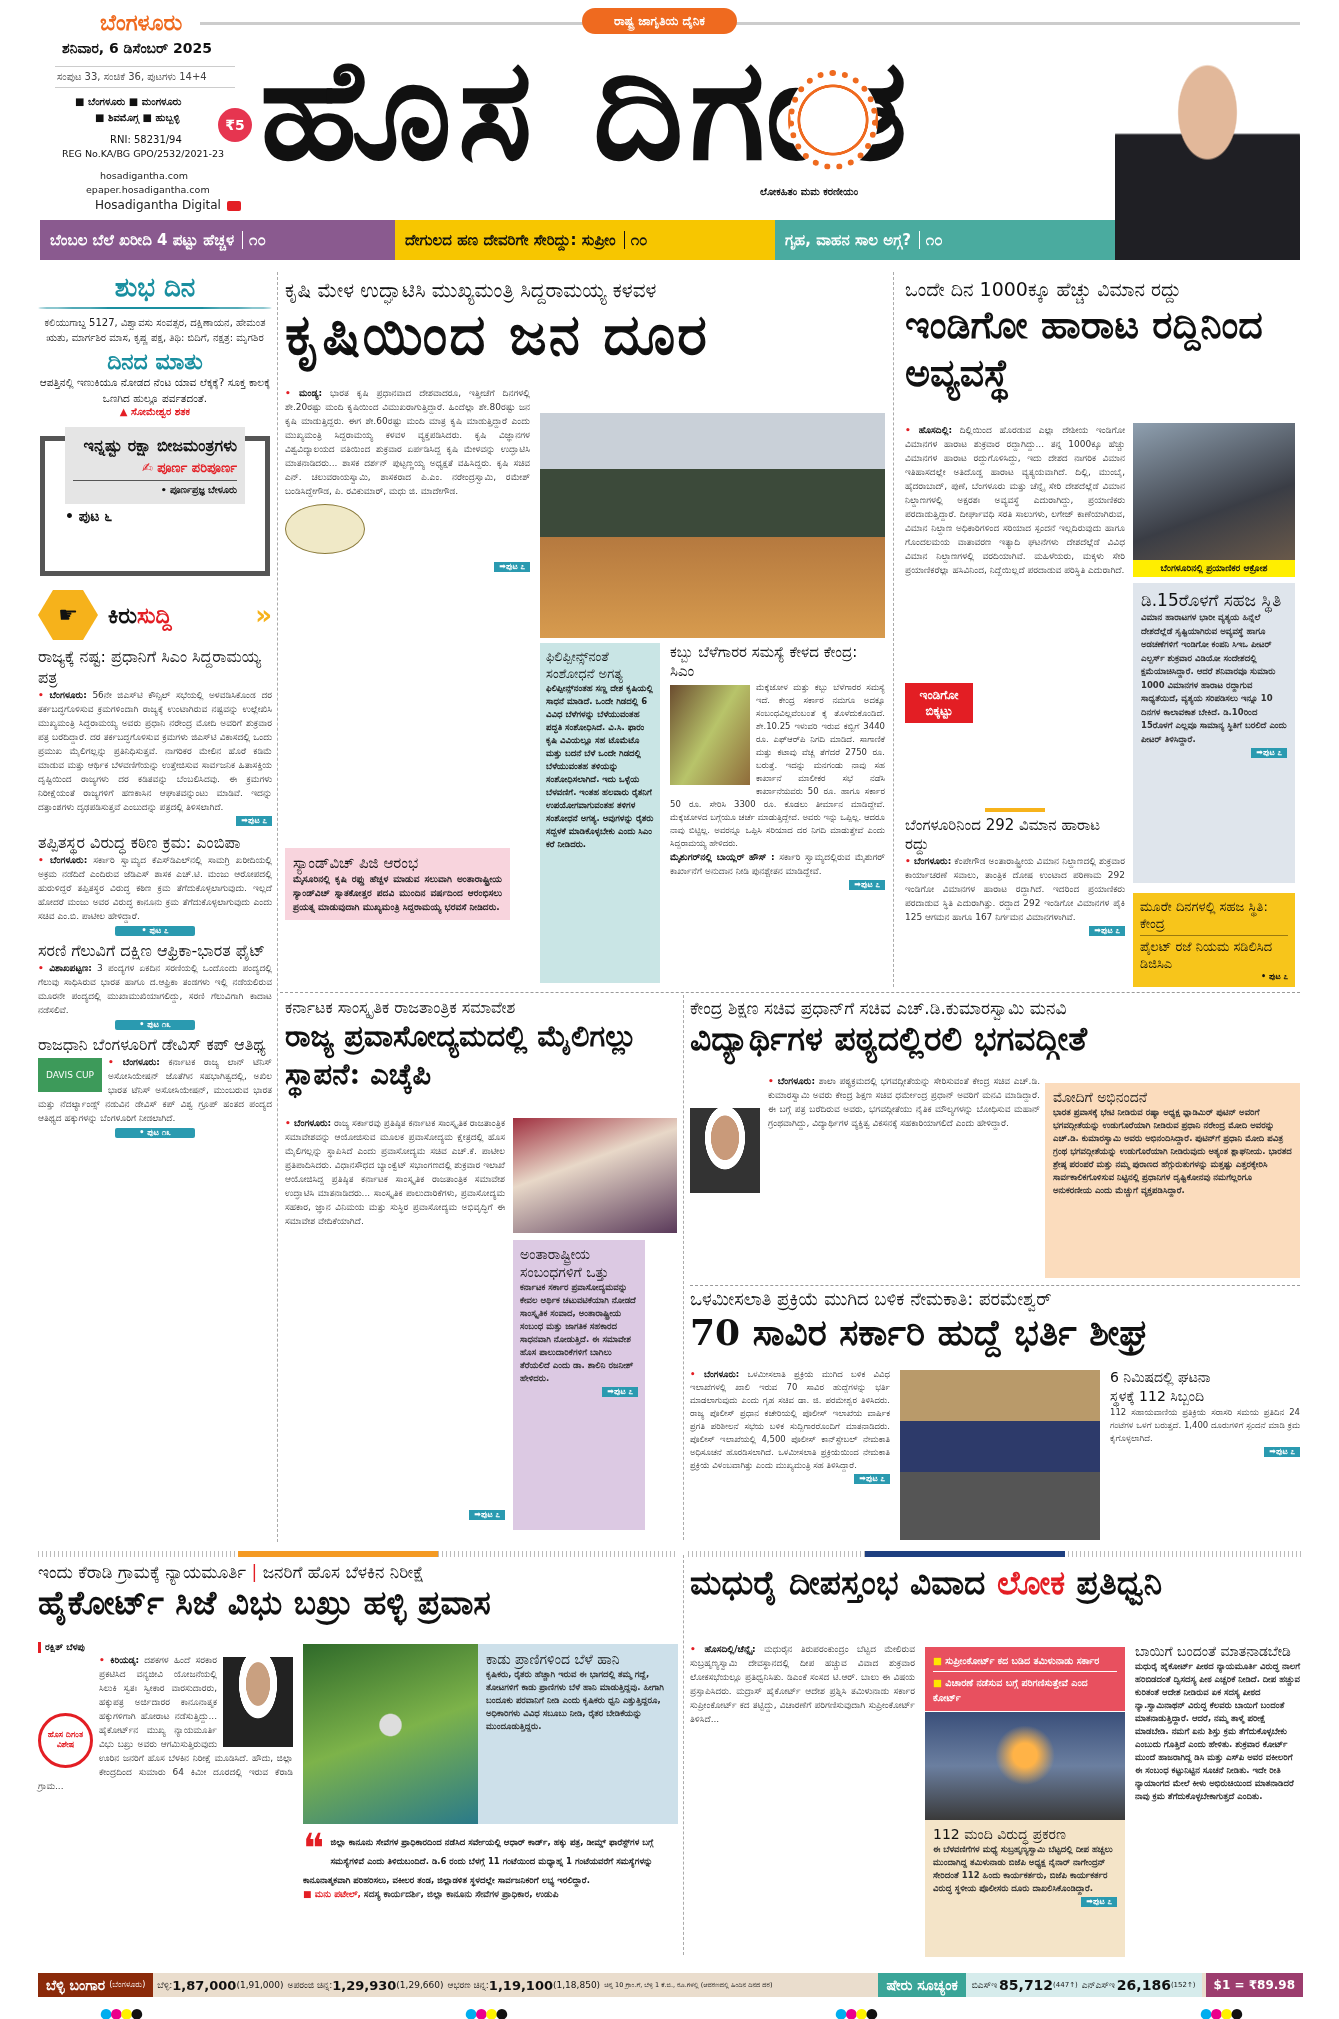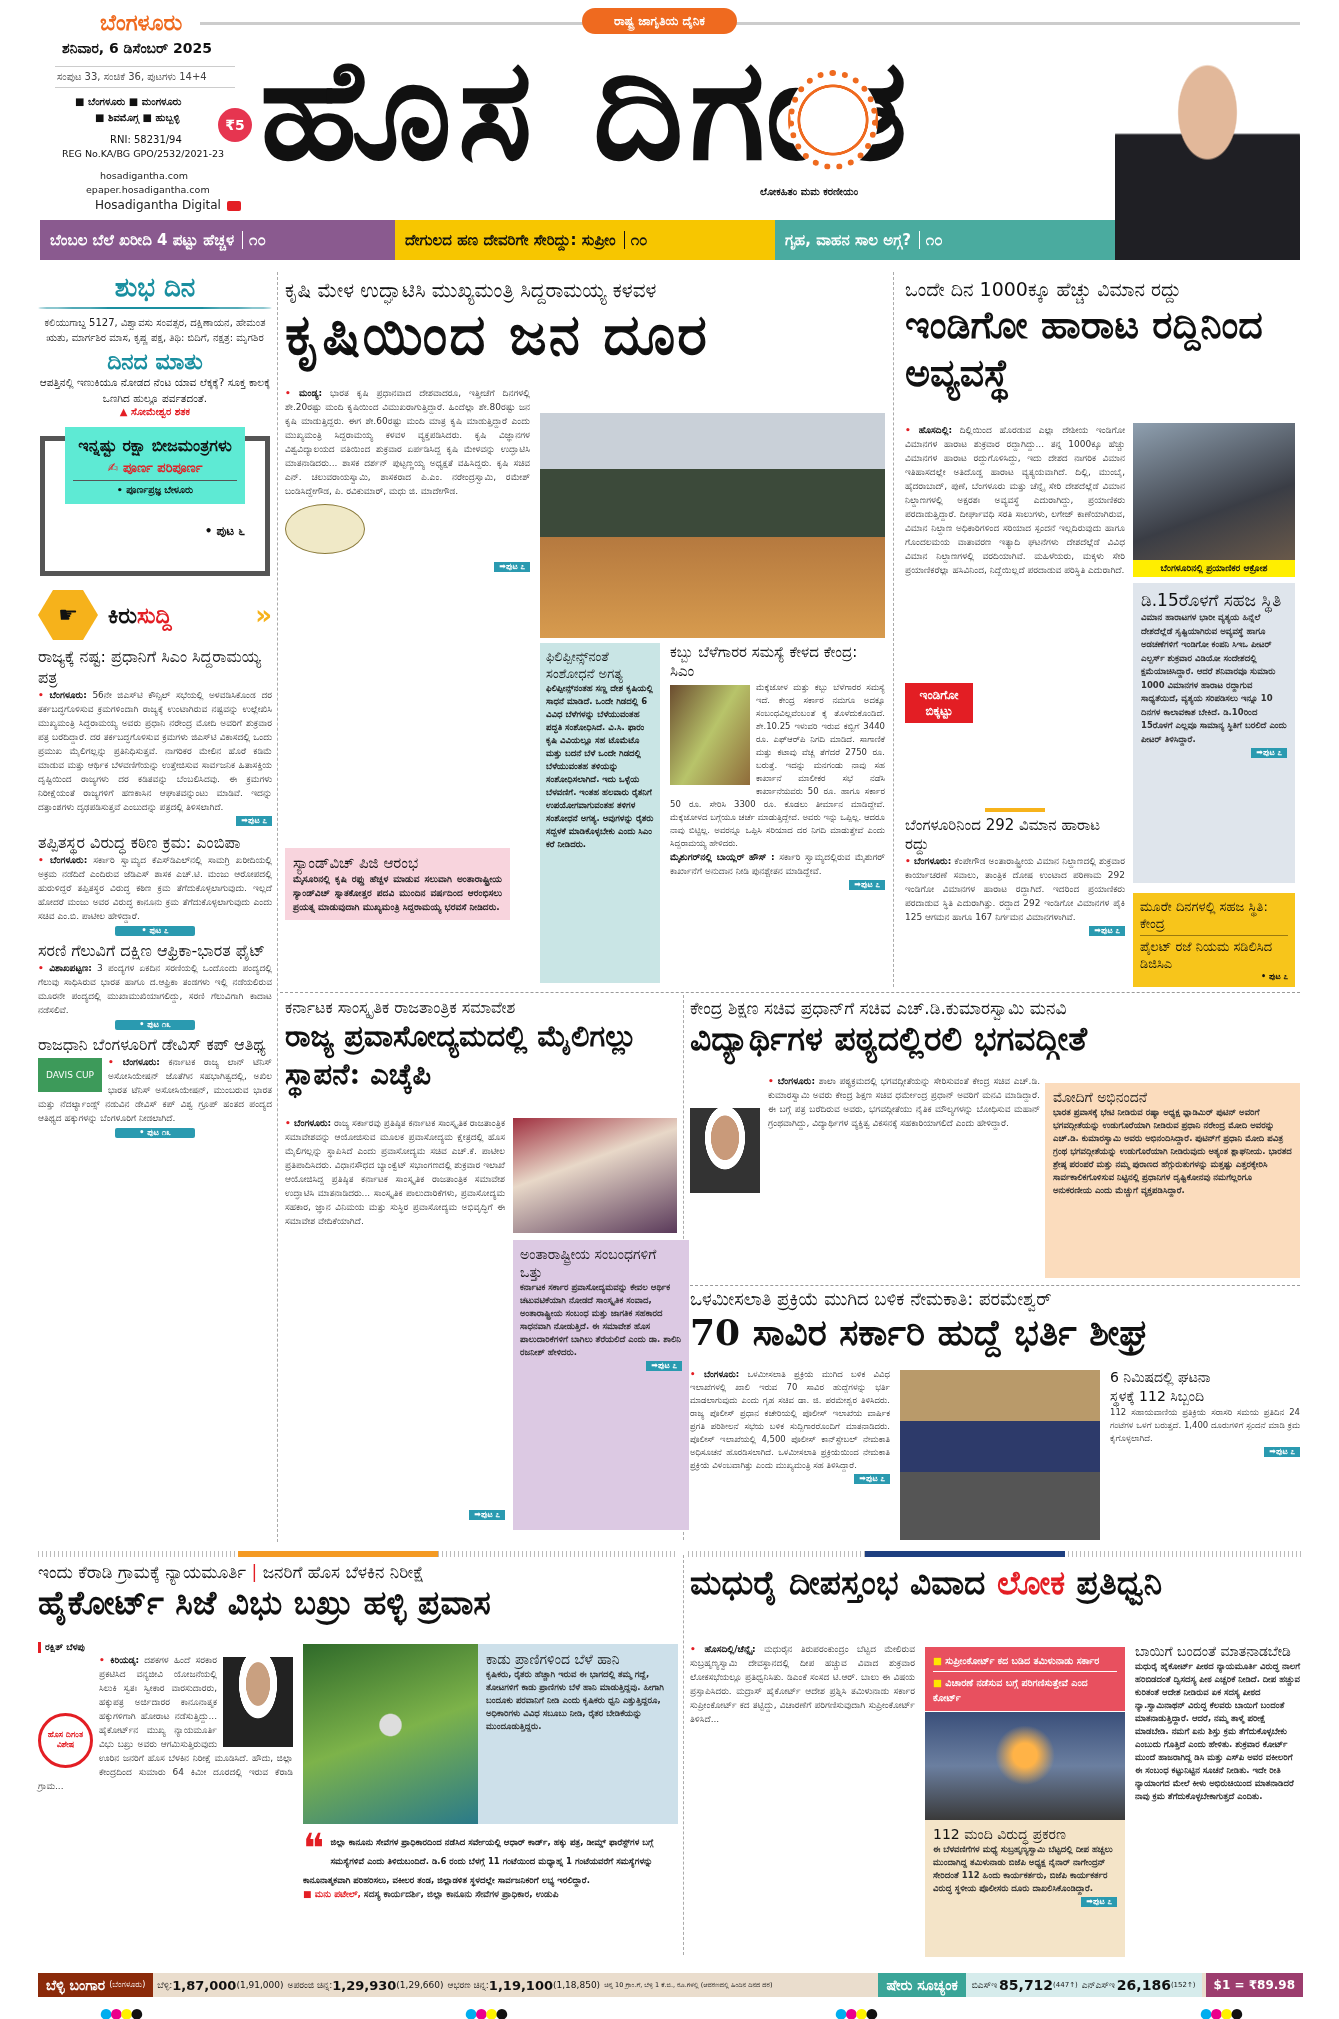--- a/index.html
+++ b/index.html
@@ -57,26 +57,26 @@
 
 <div class="abs vrule" style="left:277px;top:272px;height:1270px"></div>
 <div class="abs" style="left:38px;top:272px;width:234px">
   <div style="text-align:center;font-size:26px;font-weight:bold;color:#1a8fa0">ಶುಭ ದಿನ</div>
   <div style="border-top:2px solid #1a8fa0;margin:4px 0 6px;border-radius:50%"></div>
   <div class="sm" style="text-align:center;font-size:10px;line-height:15px;color:#222">ಕಲಿಯುಗಾಬ್ದ 5127, ವಿಶ್ವಾವಸು ಸಂವತ್ಸರ, ದಕ್ಷಿಣಾಯನ, ಹೇಮಂತ ಋತು, ಮಾರ್ಗಶಿರ ಮಾಸ, ಕೃಷ್ಣ ಪಕ್ಷ, ತಿಥಿ: ಬಿದಿಗೆ, ನಕ್ಷತ್ರ: ಮೃಗಶಿರ</div>
   <div style="text-align:center;font-size:22px;font-weight:bold;color:#1a8fa0;margin-top:4px">ದಿನದ ಮಾತು</div>
   <div class="sm" style="text-align:center;font-size:10.5px;line-height:16px;color:#111">ಆಪತ್ತಿನಲ್ಲಿ ಇಣುಕಿಯೂ ನೋಡದ ನೆಂಟ ಯಾವ ಲೆಕ್ಕಕ್ಕೆ? ಸೂಕ್ತ ಕಾಲಕ್ಕೆ ಒಣಗಿದ ಹುಲ್ಲೂ ಪರ್ವತದಂತೆ.</div>
   <div style="text-align:center;font-size:10px;color:#e31e24;font-weight:bold">▲ ಸೋಮೇಶ್ವರ ಶತಕ</div>
   <div style="margin:18px 2px 0;border:5px solid #555;border-top-width:5px;padding:0 20px 10px;position:relative;height:140px">
-    <div style="background:#5eead4;margin:-14px 0 0;padding:8px;text-align:center">
+    <div style="background:#e5e5e5;margin:-14px 0 0;padding:8px;text-align:right">
       <div style="font-size:16px;font-weight:bold;line-height:22px">ಇನ್ನಷ್ಟು ರಕ್ಷಾ ಬೀಜಮಂತ್ರಗಳು</div>
       <div style="font-size:13px;font-weight:bold;color:#e31e24;margin-top:3px"><span>✍ </span><span>ಪೂರ್ಣ ಪರಿಪೂರ್ಣ</span></div>
       <div style="font-size:9.5px;font-weight:bold;border-top:1px solid #555;margin-top:4px;padding-top:3px">• ಪೂರ್ಣಪ್ರಜ್ಞ ಬೇಳೂರು</div>
     </div>
-    <div style="text-align:right;font-size:12px;font-weight:bold;margin-top:20px">• ಪುಟ ೬</div>
+    <div style="text-align:left;font-size:14px;font-weight:bold;margin-top:4px">• ಪುಟ ೬</div>
   </div>
 
   <div style="margin-top:14px;display:flex;align-items:center;height:50px">
     <div style="width:60px;height:50px;background:#f6b21b;clip-path:polygon(25% 0,75% 0,100% 50%,75% 100%,25% 100%,0 50%);text-align:center;line-height:50px;font-size:22px">☛</div>
     <span style="font-size:22px;font-weight:bold;margin-left:10px">ಕಿರು</span>
     <span style="font-size:22px;font-weight:bold;color:#e31e24">ಸುದ್ದಿ</span>
     <span style="margin-left:auto;color:#f6b21b;font-size:26px;font-weight:bold">»</span>
   </div>
 
   <div style="margin-top:6px">
@@ -169,21 +169,21 @@
 
 <div class="abs rule" style="left:280px;top:992px;width:1020px"></div>
 <div class="abs vrule" style="left:683px;top:995px;height:545px"></div>
 <div class="abs" style="left:285px;top:998px;width:392px;height:540px">
   <div style="font-size:16px;white-space:nowrap">ಕರ್ನಾಟಕ ಸಾಂಸ್ಕೃತಿಕ ರಾಜತಾಂತ್ರಿಕ ಸಮಾವೇಶ</div>
   <a style="display:block;font-size:29px;font-weight:bold;line-height:38px;color:#111;text-decoration:none;font-family:'DejaVu Serif',serif">ರಾಜ್ಯ ಪ್ರವಾಸೋದ್ಯಮದಲ್ಲಿ ಮೈಲಿಗಲ್ಲು ಸ್ಥಾಪನೆ: ಎಚ್ಕೆಪಿ</a>
   <div class="abs" style="left:0;top:118px;width:220px">
     <div class="sm"><span class="dl">ಬೆಂಗಳೂರು:</span> <span>ರಾಜ್ಯ ಸರ್ಕಾರವು ಪ್ರತಿಷ್ಠಿತ ಕರ್ನಾಟಕ ಸಾಂಸ್ಕೃತಿಕ ರಾಜತಾಂತ್ರಿಕ ಸಮಾವೇಶವನ್ನು ಆಯೋಜಿಸುವ ಮೂಲಕ ಪ್ರವಾಸೋದ್ಯಮ ಕ್ಷೇತ್ರದಲ್ಲಿ ಹೊಸ ಮೈಲಿಗಲ್ಲನ್ನು ಸ್ಥಾಪಿಸಿದೆ ಎಂದು ಪ್ರವಾಸೋದ್ಯಮ ಸಚಿವ ಎಚ್.ಕೆ. ಪಾಟೀಲ ಪ್ರತಿಪಾದಿಸಿದರು. ವಿಧಾನಸೌಧದ ಬ್ಯಾಂಕ್ವೆಟ್ ಸಭಾಂಗಣದಲ್ಲಿ ಶುಕ್ರವಾರ ಇಲಾಖೆ ಆಯೋಜಿಸಿದ್ದ ಪ್ರತಿಷ್ಠಿತ ಕರ್ನಾಟಕ ಸಾಂಸ್ಕೃತಿಕ ರಾಜತಾಂತ್ರಿಕ ಸಮಾವೇಶ ಉದ್ಘಾಟಿಸಿ ಮಾತನಾಡಿದರು... ಸಾಂಸ್ಕೃತಿಕ ಪಾಲುದಾರಿಕೆಗಳು, ಪ್ರವಾಸೋದ್ಯಮ ಸಹಕಾರ, ಜ್ಞಾನ ವಿನಿಮಯ ಮತ್ತು ಸುಸ್ಥಿರ ಪ್ರವಾಸೋದ್ಯಮ ಅಭಿವೃದ್ಧಿಗೆ ಈ ಸಮಾವೇಶ ವೇದಿಕೆಯಾಗಿದೆ.</span></div>
   </div>
   <div class="abs img" style="left:228px;top:120px;width:164px;height:115px;background:linear-gradient(160deg,#a03040,#e8d8c8 40%,#5a3a5a)"></div>
-  <div class="abs" style="left:228px;top:242px;width:176px;background:#dcc9e3;padding:5px 7px;height:290px">
+  <div class="abs" style="left:228px;top:242px;width:132px;background:#dcc9e3;padding:5px 7px;height:290px">
     <div class="hd" style="font-size:14px;line-height:18px">ಅಂತಾರಾಷ್ಟ್ರೀಯ ಸಂಬಂಧಗಳಿಗೆ ಒತ್ತು</div>
     <div class="sm" style="font-weight:bold;font-size:8.5px;line-height:13px;text-align:left">ಕರ್ನಾಟಕ ಸರ್ಕಾರ ಪ್ರವಾಸೋದ್ಯಮವನ್ನು ಕೇವಲ ಆರ್ಥಿಕ ಚಟುವಟಿಕೆಯಾಗಿ ನೋಡದೆ ಸಾಂಸ್ಕೃತಿಕ ಸಂವಾದ, ಅಂತಾರಾಷ್ಟ್ರೀಯ ಸಂಬಂಧ ಮತ್ತು ಜಾಗತಿಕ ಸಹಕಾರದ ಸಾಧನವಾಗಿ ನೋಡುತ್ತಿದೆ. ಈ ಸಮಾವೇಶ ಹೊಸ ಪಾಲುದಾರಿಕೆಗಳಿಗೆ ಬಾಗಿಲು ತೆರೆಯಲಿದೆ ಎಂದು ಡಾ. ಶಾಲಿನಿ ರಜನೀಶ್ ಹೇಳಿದರು.</div>
     <div style="overflow:hidden">
         <span class="pg">➡ಪುಟ ೭</span>
       </div>
   </div>
   <div class="abs" style="left:0;top:510px;width:220px;overflow:hidden">
       <span class="pg">➡ಪುಟ ೭</span>
     </div>
 </div>

